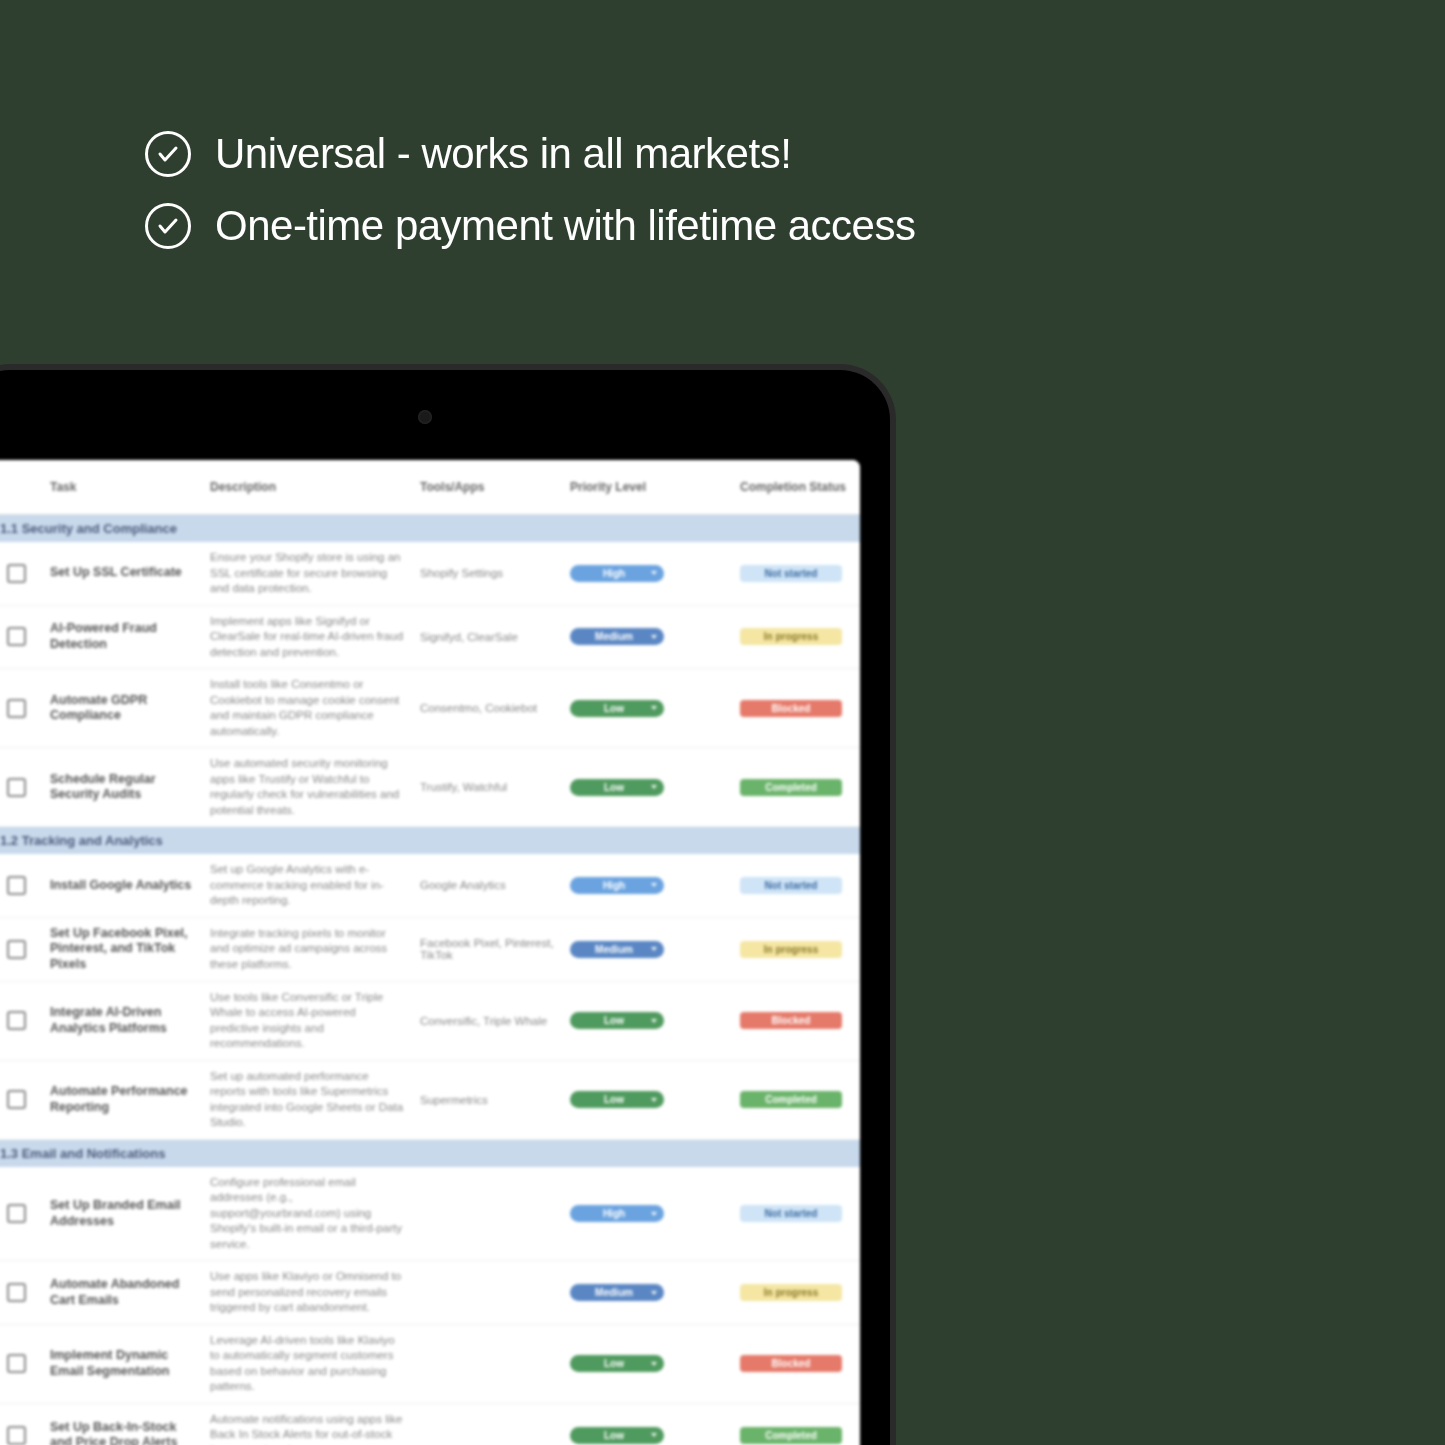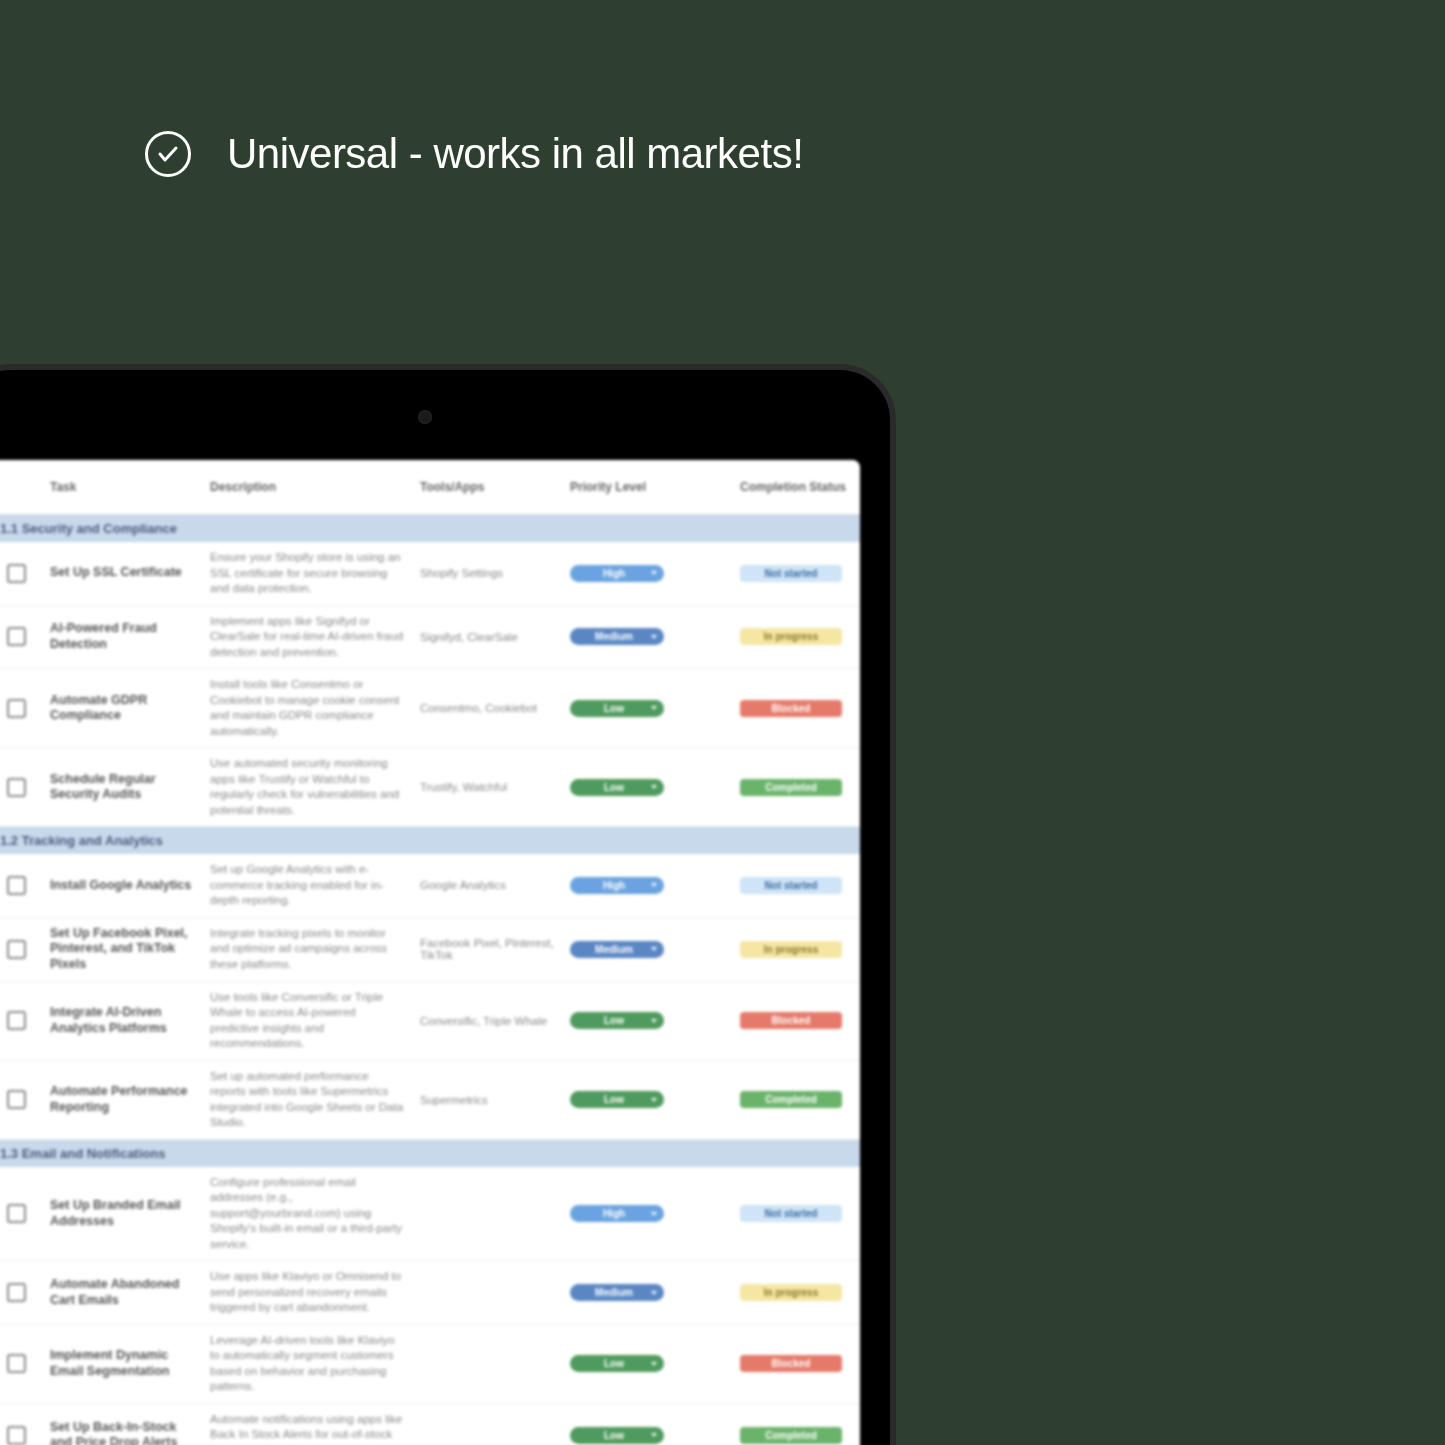--- a/index.html
+++ b/index.html
@@ -5,21 +5,21 @@
   html, body { margin:0; padding:0; }
   body {
     width:1445px; height:1445px;
     background:#2f3f2f;
     font-family: -apple-system, BlinkMacSystemFont, "Segoe UI", Arial, sans-serif;
     position:relative; overflow:hidden;
   }
 
   
   .features { position:absolute; left:145px; top:130px; }
-  .feature-row { display:flex; align-items:center; gap:36px; margin-bottom:24px; }
+  .feature-row { display:flex; align-items:center; gap:24px; margin-bottom:24px; }
   .check-circle {
     width:40px; height:40px; border:3px solid #fff; border-radius:50%;
     display:flex; align-items:center; justify-content:center; flex:0 0 auto;
   }
   .check-circle svg { width:24px; height:24px; }
   .feature-text { color:#fff; font-size:42px; font-weight:500; letter-spacing:-0.5px; }
 
   
   .tablet {
     position:absolute; left:-40px; top:370px;
@@ -100,20 +100,28 @@
 
 <div class="features">
   <div class="feature-row">
     <span class="check-circle">
       <svg viewBox="0 0 24 24" fill="none" stroke="#fff" stroke-width="3" stroke-linecap="round" stroke-linejoin="round">
           <polyline points="4 12 9 18 20 6"></polyline>
         </svg>
     </span>
     <span class="feature-text">Universal - works in all markets!</span>
   </div>
+  <div class="feature-row">
+    <span class="check-circle">
+      <svg viewBox="0 0 24 24" fill="none" stroke="#fff" stroke-width="3" stroke-linecap="round" stroke-linejoin="round">
+          <polyline points="4 12 9 18 20 6"></polyline>
+        </svg>
+    </span>
+    <span class="feature-text">One-time payment with lifetime access</span>
+  </div>
 </div>
 
 <div class="tablet">
   <div class="camera"></div>
   <div class="screen">
     <div class="sheet">
 
       <div class="header-row">
         <div></div>
         <div>Task</div>

